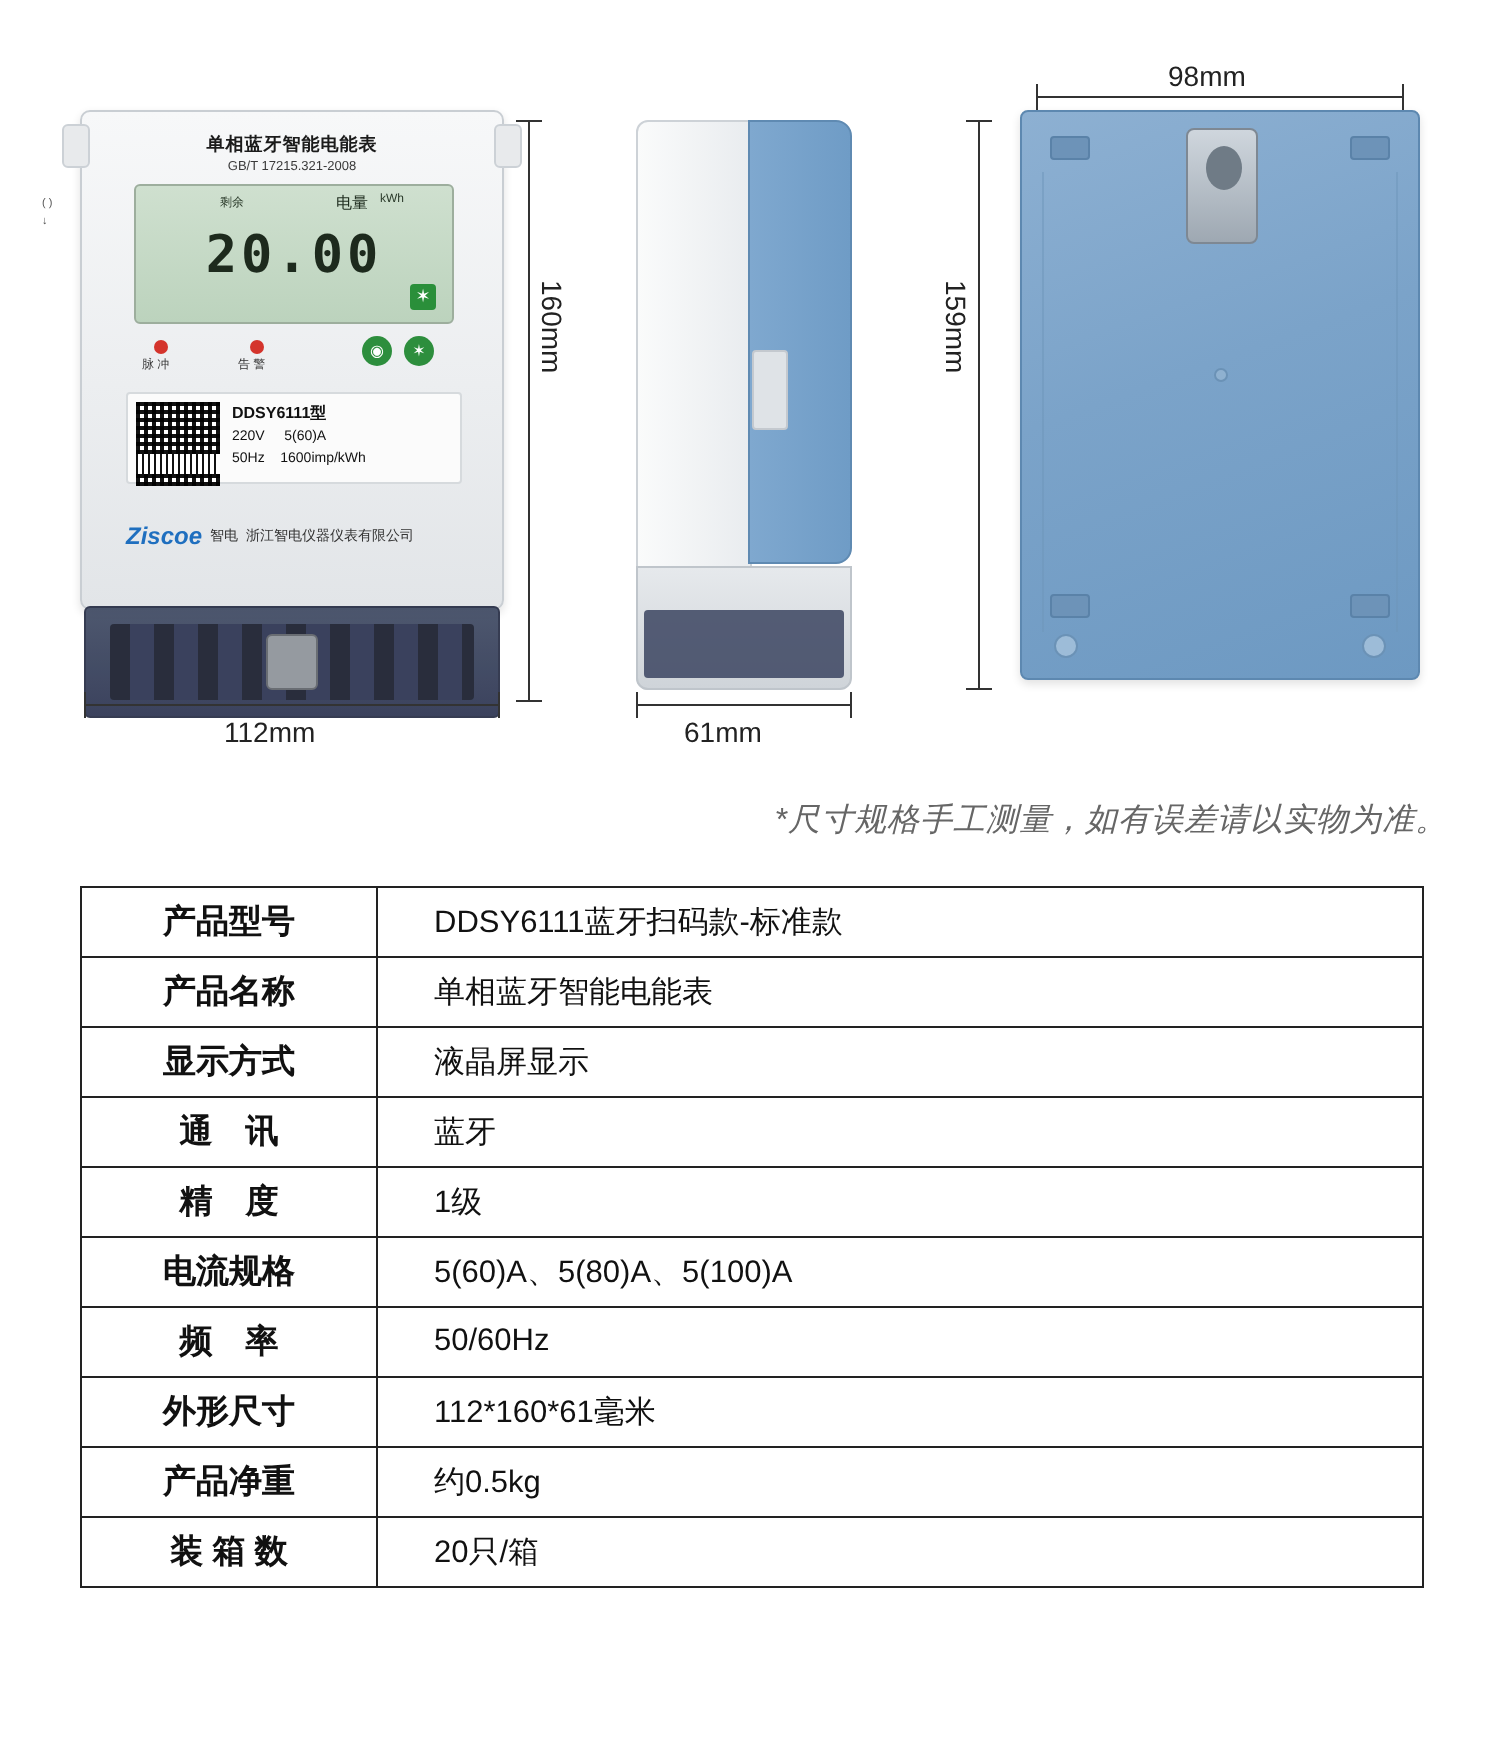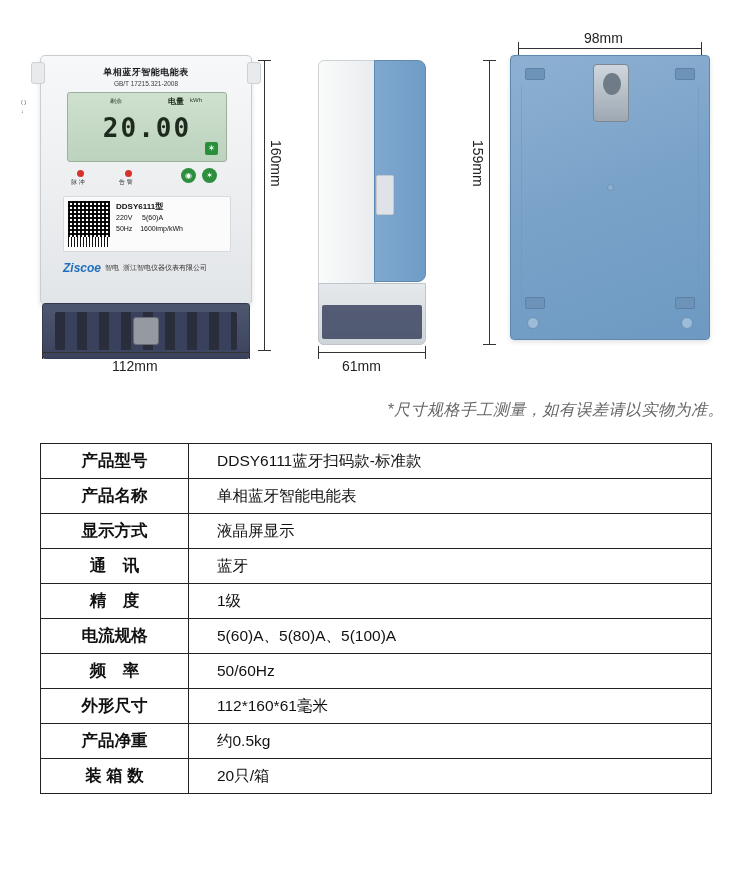--- a/index.html
+++ b/index.html
@@ -37,21 +37,21 @@
     position:absolute; left:0; right:0; top:24px; text-align:center;
     font-size: 6.5px; color:#3a3a3a;
   }
   .lcd {
     position:absolute; left: 26px; top: 36px; width: 160px; height: 70px;
     background: linear-gradient(180deg,#cfe0cf 0%, #bcd3bd 100%);
     border:1px solid #9dae9d; border-radius:3px;
   }
   .lcd-top { position:absolute; left:6px; right:6px; top:4px; height:10px; }
   .lcd-lab1 { position:absolute; left:36px; top:0; font-size:6px; color:#2a3a2a; }
-  .lcd-lab2 { position:absolute; left:78px; top:-1px; font-size:8px; color:#1c2a1c; font-weight:bold;padding-left:16px;}
+  .lcd-lab2 { position:absolute; left:78px; top:-1px; font-size:8px; color:#1c2a1c; font-weight:normal;padding-left:16px;}
   .lcd-lab3 { position:absolute; left:116px; top:0; font-size:6px; color:#2a3a2a; }
   .lcd-num {
     position:absolute; left:0; right:0; top:20px; text-align:center;
     font-family:"DejaVu Sans Mono", monospace; font-weight:bold;
     font-size: 26px; color:#1d2a1d; letter-spacing:2px;
   }
   .lcd-bt {
     position:absolute; right:8px; bottom:6px; width:13px; height:13px;
     background:#2a8f3a; border-radius:2px; color:#fff; font-size:9px;
     text-align:center; line-height:13px;
@@ -65,21 +65,21 @@
   .ind-red { left:8px; background:#d4342c; }
   .ind-red2 { left:56px; background:#d4342c; }
   .btn-lab { position:absolute; top:10px; font-size:6px; color:#333; }
   .btn-circ {
     position:absolute; width:15px; height:15px; border-radius:50%;
     background:#2d8e3d; top:0; color:#fff; font-size:8px; text-align:center; line-height:15px;
   }
   .btn-c1 { left:112px; }
   .btn-c2 { left:133px; }
   .label-plate {
-    position:absolute; left: 22px; top: 140px; width: 168px; height: 56px;
+    position:absolute; left: 22px; top: 140px; width: 168px; height: 46px;
     background:#fbfbfb; border:1px solid #d6dadd; border-radius:2px;
   }
   .qr {
     position:absolute; left:4px; top:4px; width:42px; height:42px;
     background:
       repeating-linear-gradient(90deg,#111 0 2px,#fff 2px 4px),
       repeating-linear-gradient(0deg,#111 0 2px,#fff 2px 4px);
     background-blend-mode: multiply;
   }
   .plate-txt { position:absolute; left:52px; top:4px; font-size:7px; color:#111; line-height:11px; }

